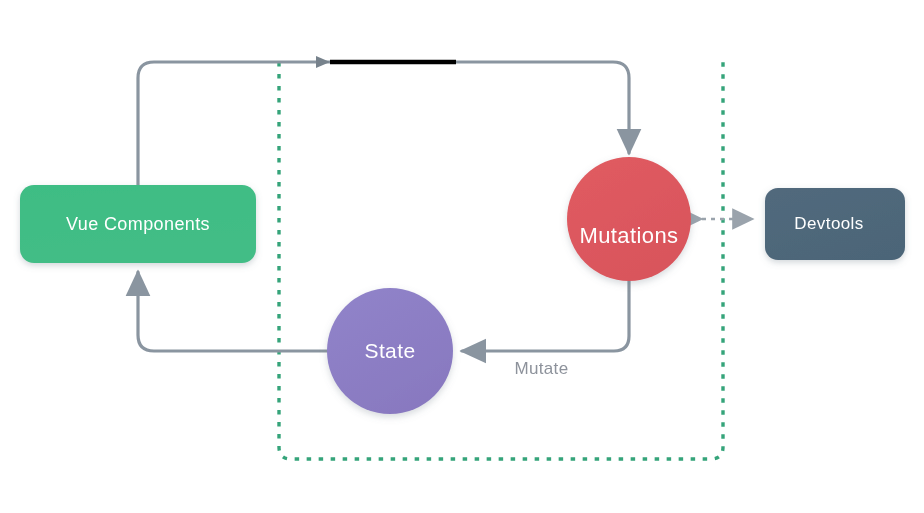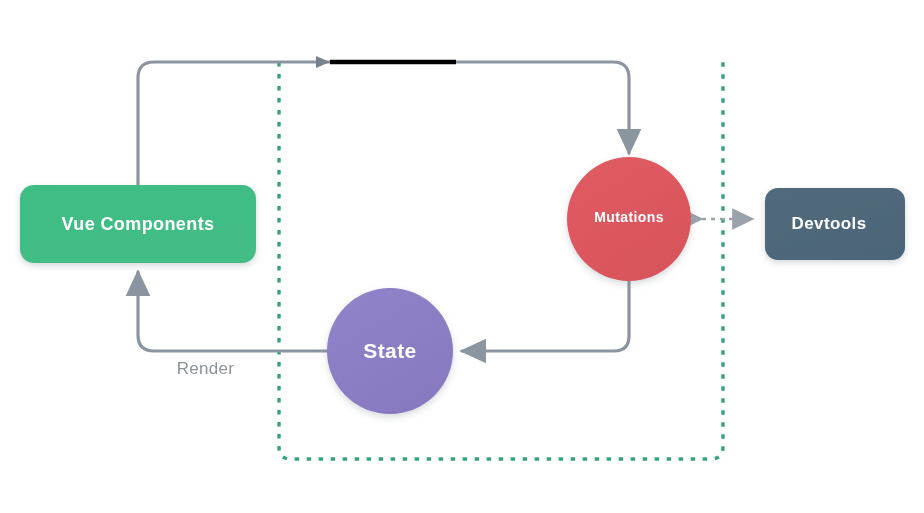--- a/index.html
+++ b/index.html
@@ -24,42 +24,42 @@
     width: 924px;
     height: 513px;
   }
   .node-label {
     position: absolute;
     display: flex;
     align-items: center;
     justify-content: center;
     color: #ffffff;
     font-family: "Liberation Sans", sans-serif;
-    font-weight: 700;
+    font-weight: 400;
     letter-spacing: 0.4px;
     pointer-events: none;
     white-space: nowrap;
   }
   .edge-label {
     position: absolute;
     color: #8d929b;
     font-family: "Liberation Sans", sans-serif;
     font-size: 17px;
     font-weight: 400;
     letter-spacing: 0.3px;
     white-space: nowrap;
     text-align: center;
   }
   #label-vue-components {
     left: 20px; top: 185px; width: 236px; height: 78px;
     font-size: 18px;
   }
   #label-mutations {
-    left: 569px; top: 187px; width: 120px; height: 60px;
-    font-size: 14px;
+    left: 569px; top: 206px; width: 120px; height: 60px;
+    font-size: 22px;
   }
   #label-state {
     left: 330px; top: 321px; width: 120px; height: 60px;
     font-size: 21px;
   }
   #label-devtools {
     left: 765px; top: 188px; width: 128px; height: 72px;
     font-size: 17px;
   }
   #label-render { left: 148px; top: 359px; width: 115px; }
@@ -147,16 +147,16 @@
   </svg>
 
   <div class="node-label" id="label-vue-components">Vue Components</div>
 
   <div class="node-label" id="label-mutations">Mutations</div>
 
   <div class="node-label" id="label-state">State</div>
 
   <div class="node-label" id="label-devtools">Devtools</div>
 
-  <div class="edge-label" id="label-render">Render</div>
 
+  <div class="edge-label" id="label-mutate">Mutate</div>
 
 </div>
 
 </body></html>

